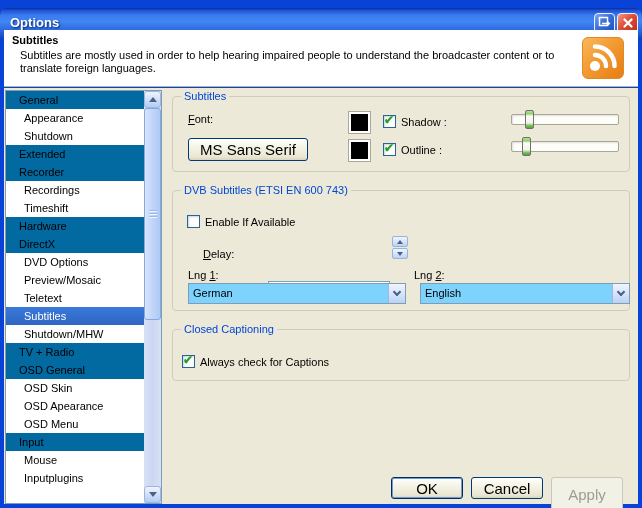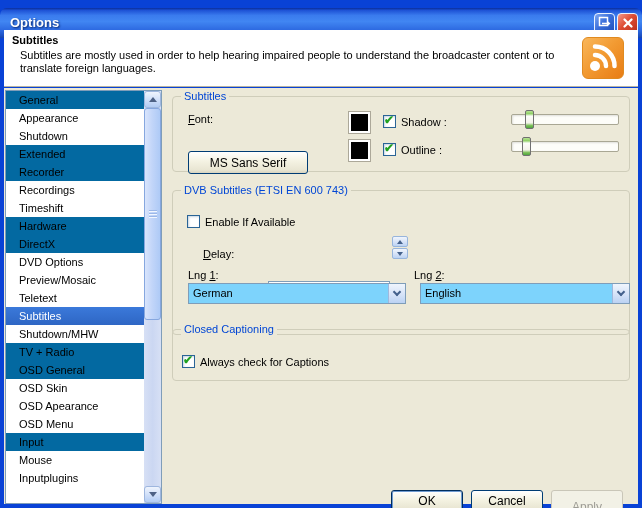--- a/index.html
+++ b/index.html
@@ -56,21 +56,21 @@
   .sidebar {
     position:absolute; left:1px; top:2px; width:157px; height:414px;
     background:#fff; border:1px solid #7F9DB9; overflow:hidden;
   }
   .side-rows { position:absolute; left:0; top:0; width:138px; }
   .side-item {
     height:18px; line-height:18px; padding-left:13px; width:138px;
     white-space:nowrap; overflow:hidden; background:#fff; cursor:default;
   }
   .side-item.category { background:#0369a1; }
-  .side-item.child { padding-left:13px; }
+  .side-item.child { padding-left:18px; }
   .side-item.selected {
     background:linear-gradient(180deg,#3B79DA 0%,#2E66C4 100%);
     color:#fff;
   }
 
   
   .vscroll {
     position:absolute; right:0; top:0; width:17px; height:412px;
     background:linear-gradient(90deg,#D7E0F5 0%,#CBD7F2 50%,#D7E0F5 100%);
   }
@@ -96,32 +96,32 @@
 
   
   .groupbox {
     position:absolute; border:1px solid #CFCDBA; border-radius:4px;
   }
   .gb-legend {
     position:absolute; top:-7px; left:8px; padding:0 3px;
     background:#ECE9D8; color:#0046D5; white-space:nowrap;
   }
   #gb-subtitles { left:168px; top:8px;   width:458px; height:76px; }
-  #gb-dvb       { left:168px; top:102px; width:458px; height:145px; }
+  #gb-dvb       { left:168px; top:102px; width:458px; height:121px; }
   #gb-cc        { left:168px; top:241px; width:458px; height:52px; }
 
   .label { position:absolute; white-space:nowrap; }
   .u { text-decoration:underline; }
 
   
   .xp-btn {
     position:absolute; border:1px solid #003C74; border-radius:3px;
     background:linear-gradient(180deg,#FFFFFF 0%,#F4F2E2 45%,#E9E6D3 85%,#D8D4C0 100%);
-    font-family:"Liberation Sans",sans-serif; font-size:12px;
-    display:flex; align-items:center; justify-content:center; cursor:default;margin-top:13px;
+    font-family:"Liberation Sans",sans-serif; font-size:15px;
+    display:flex; align-items:center; justify-content:center; cursor:default;
   }
   .xp-btn.default { box-shadow:inset 0 0 0 1px #6F9BD1; border-color:#002D5E; }
   .xp-btn.disabled {
     background:#F2F1E6; border-color:#C9C6B8; color:#9D9C95; box-shadow:none;
   }
 
   
   .swatch {
     position:absolute; width:21px; height:21px; background:#000;
     border:2px solid #fff; outline:1px solid #ACA899;

